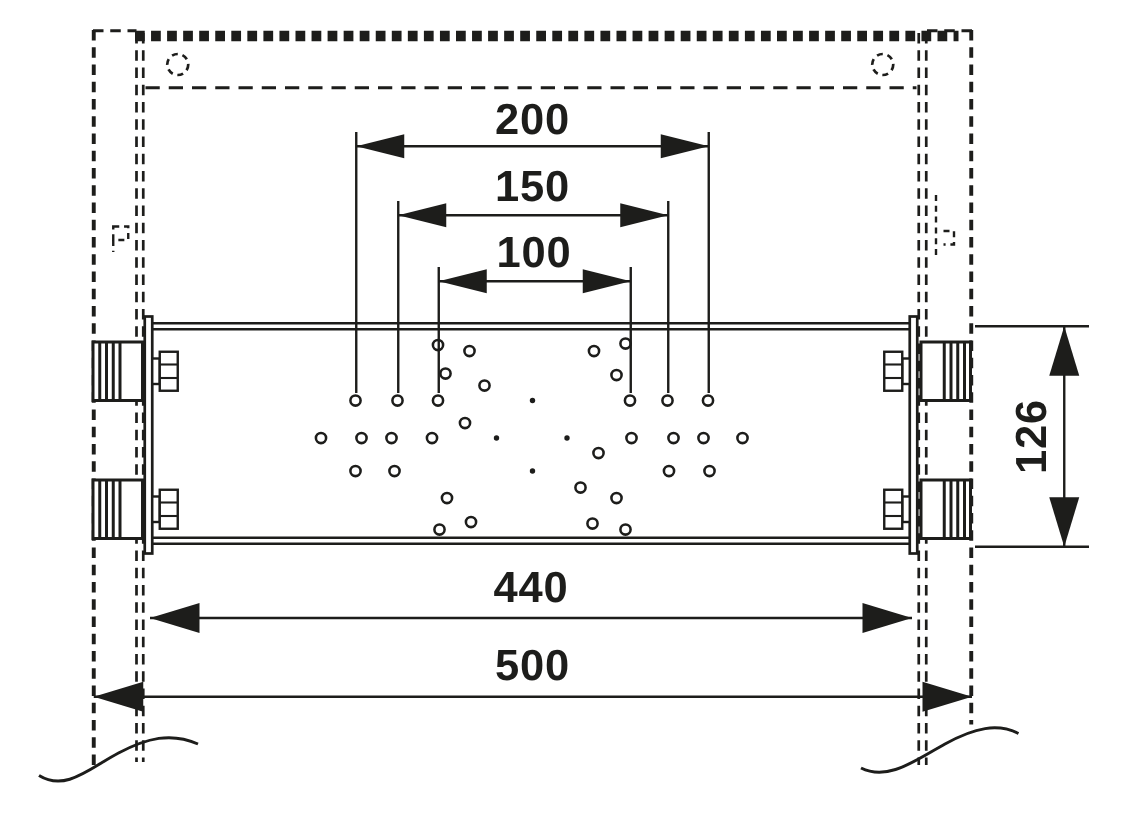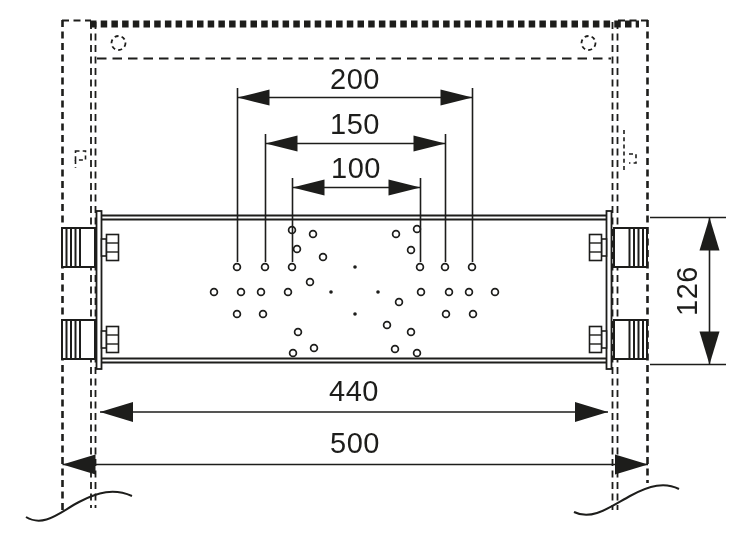--- a/index.html
+++ b/index.html
@@ -2,20 +2,21 @@
 <html><head>
 <meta charset="utf-8">
 <style>
   html,body{margin:0;padding:0;background:#ffffff;}
   .stage{
     position:relative;
     width:750px;height:543px;
     background:#ffffff;
     overflow:hidden;
     font-family:"Liberation Sans", sans-serif;
+    font-weight:bold;
   }
   svg{display:block;}
   .ln{stroke:#1d1d1b;fill:none;stroke-linecap:butt;}
   .fw{fill:#ffffff;}
   .arrow{fill:#1d1d1b;stroke:none;}
   .d{stroke-dasharray:7 4.5;}
   .d2{stroke-dasharray:4 3.2;}
   .d3{stroke-dasharray:9.5 6;}
   .heavy{stroke-dasharray:6.5 4.2;}
   .w14{stroke-width:1.4;}

